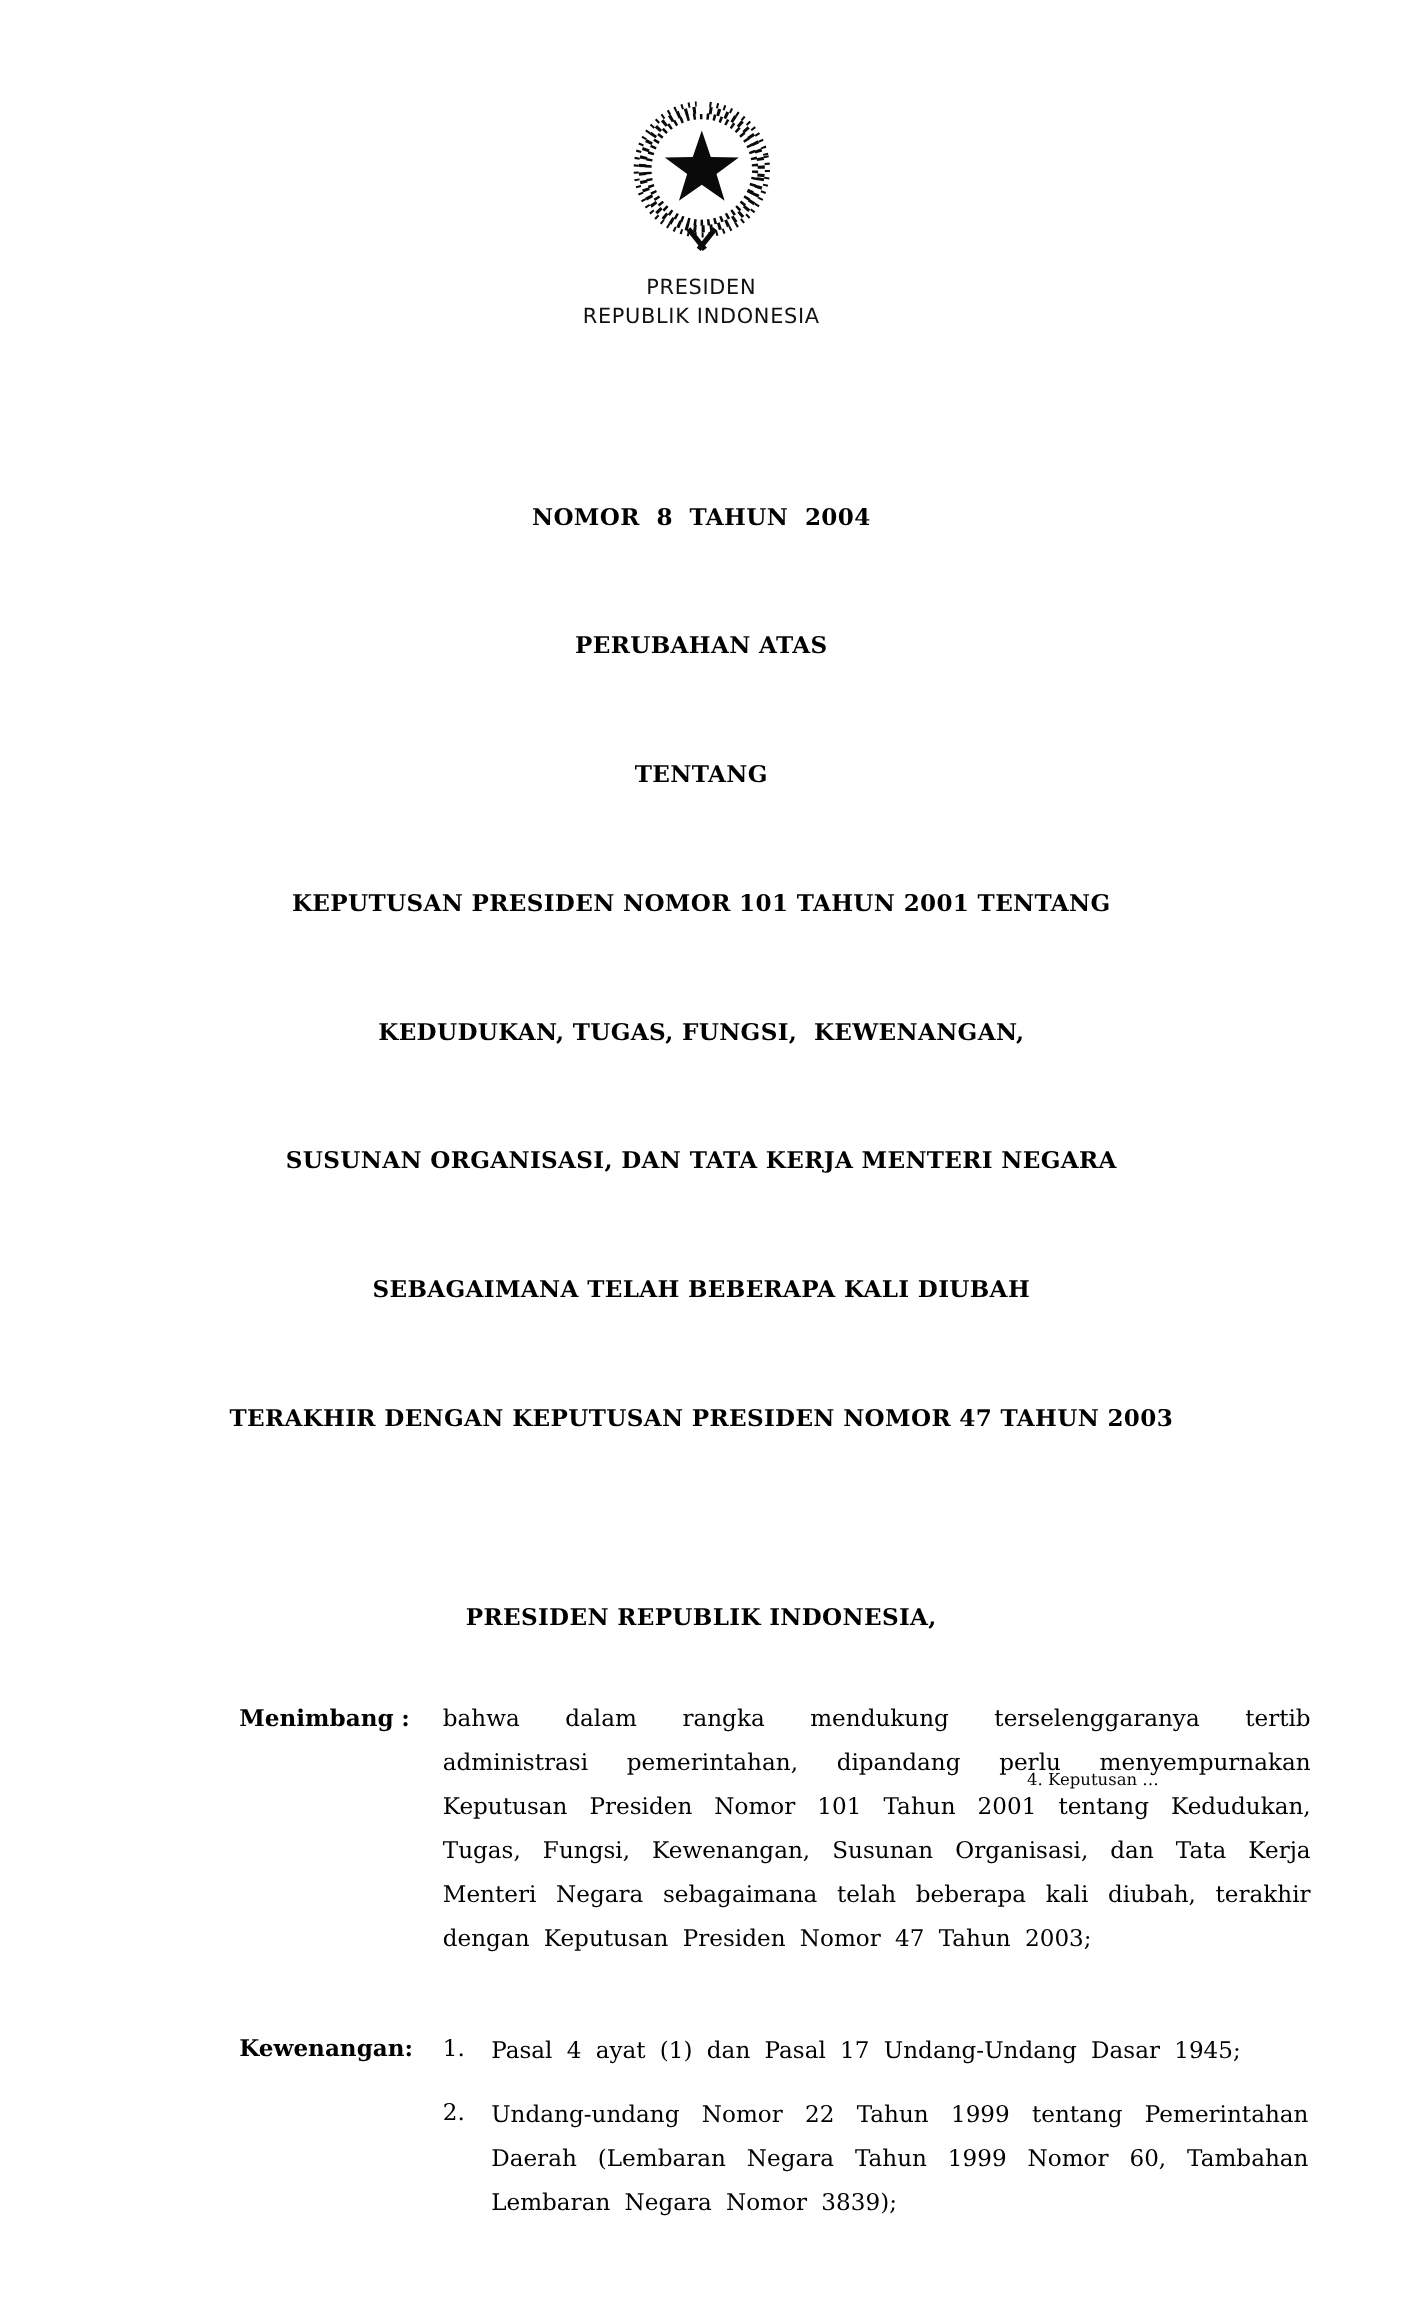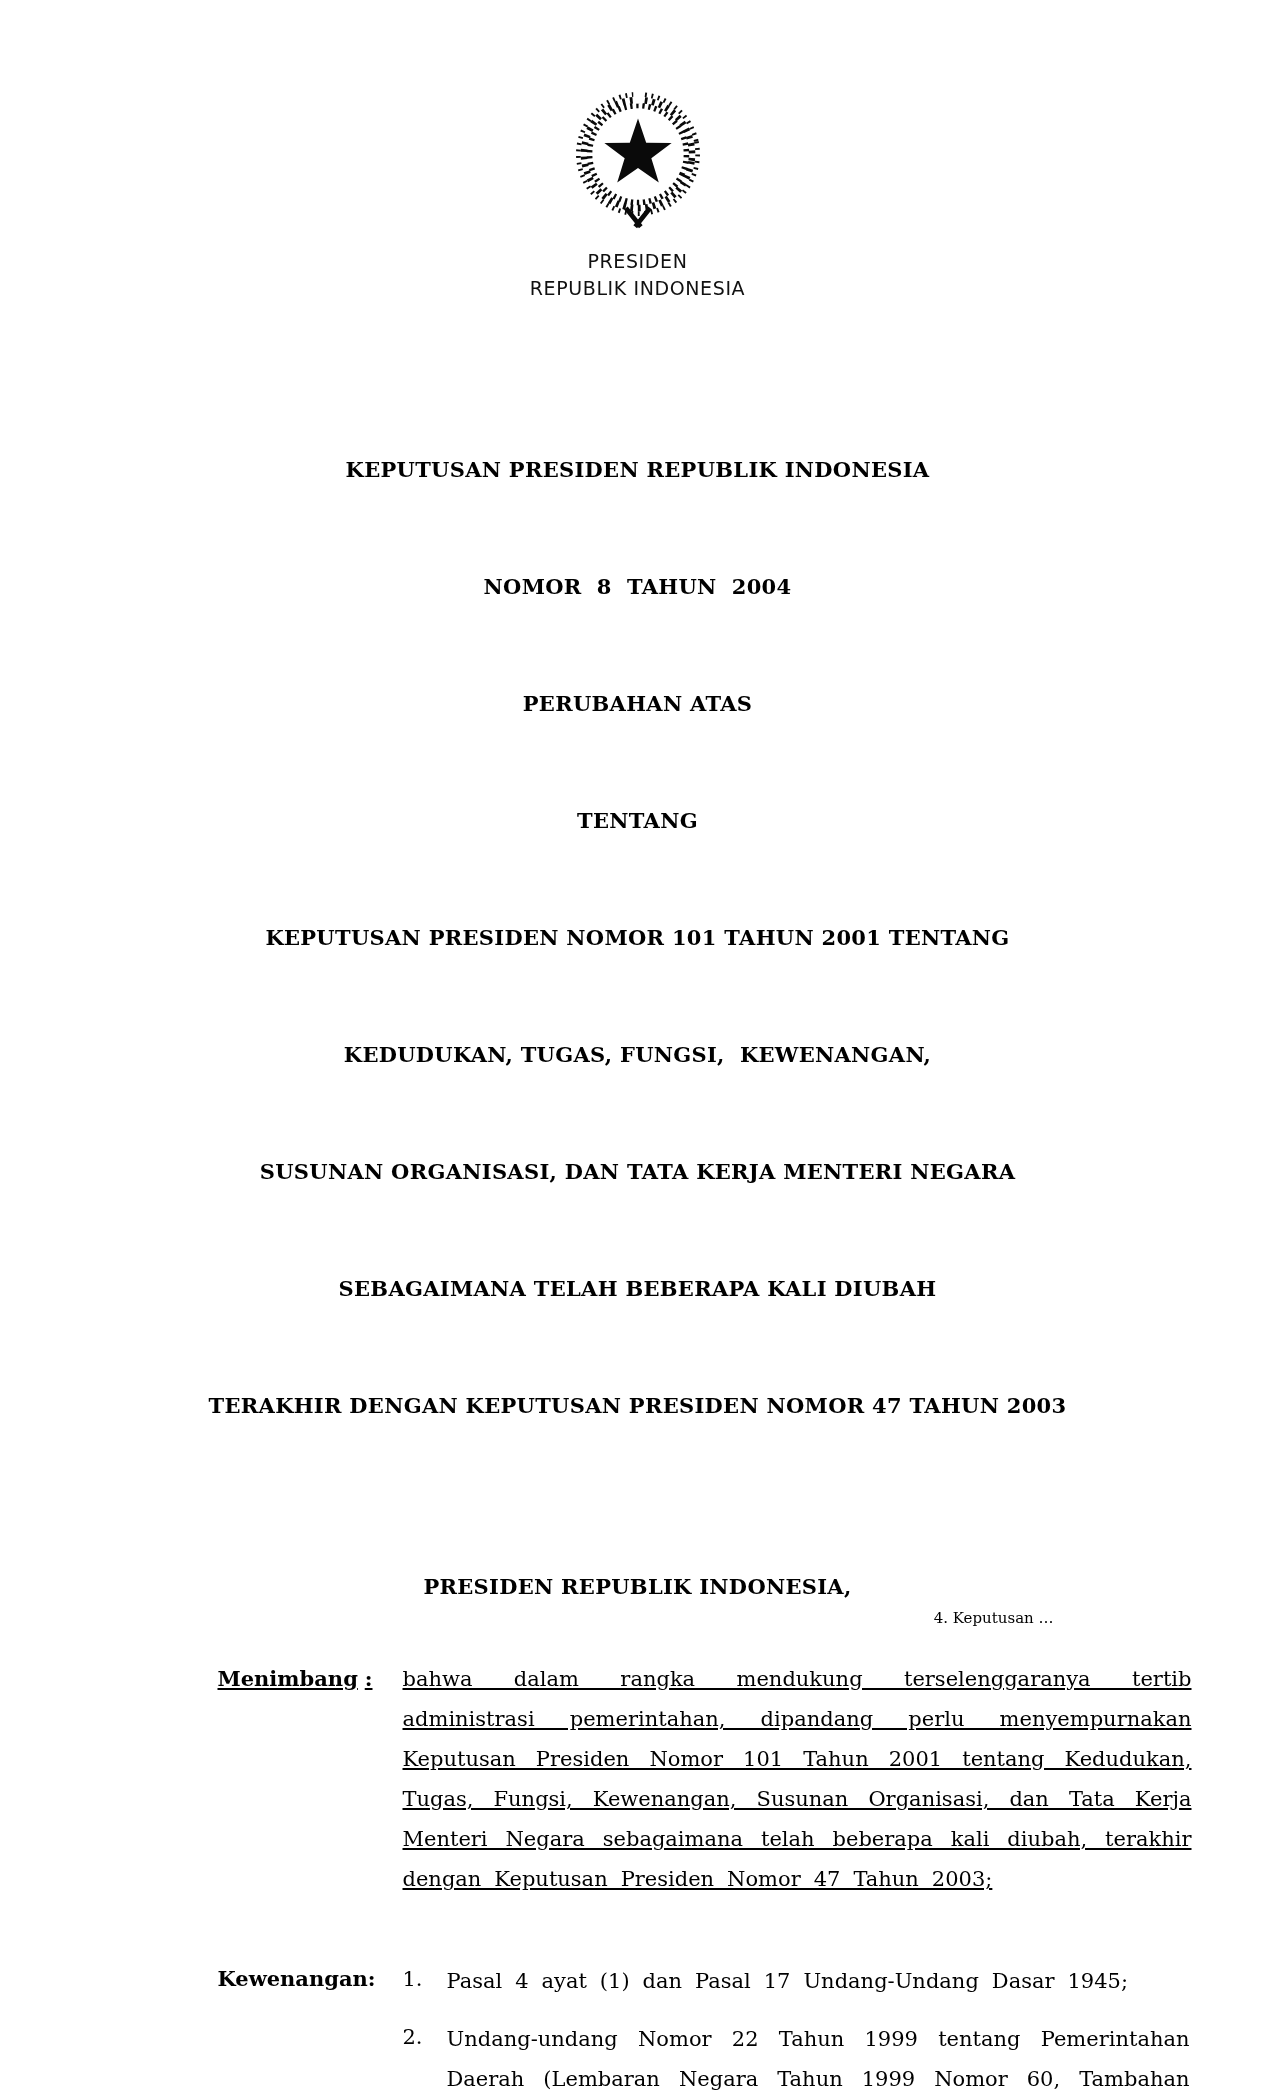--- a/index.html
+++ b/index.html
@@ -47,21 +47,21 @@
     font-size: 21px;
     line-height: 40px;
     letter-spacing: 0.3px;
   }
 
   .clause {
     display: grid;
     grid-template-columns: 185px 789px;
     margin-left: 148px;
   }
-  .clause.menimbang { margin-top: 52px; text-decoration: underline; }
+  .clause.menimbang { margin-top: 52px; }
   .clause.mengingat { margin-top: 60px; }
 
   .clause-label {
     font-weight: bold;
     font-size: 21px;
     line-height: 40px;
     display: flex;
     justify-content: space-between;
     align-items: flex-start;
     padding-right: 30px;
@@ -112,21 +112,20 @@
       <polygon fill="#0a0a0a" points="0,-38 8.8,-12.1 36.1,-11.7 14.3,4.6 22.3,30.7 0,15 -22.3,30.7 -14.3,4.6 -36.1,-11.7 -8.8,-12.1"></polygon>
     </svg>
   </div>
 
   <div class="agency">
     <div>PRESIDEN</div>
     <div>REPUBLIK INDONESIA</div>
   </div>
 
   <div class="title-block">
-    <div>KEPUTUSAN PRESIDEN REPUBLIK INDONESIA</div>
     <div>NOMOR  8  TAHUN  2004</div>
     <div>PERUBAHAN ATAS</div>
     <div>TENTANG</div>
     <div>KEPUTUSAN PRESIDEN NOMOR 101 TAHUN 2001 TENTANG</div>
     <div>KEDUDUKAN, TUGAS, FUNGSI,  KEWENANGAN,</div>
     <div>SUSUNAN ORGANISASI, DAN TATA KERJA MENTERI NEGARA</div>
     <div>SEBAGAIMANA TELAH BEBERAPA KALI DIUBAH</div>
     <div>TERAKHIR DENGAN KEPUTUSAN PRESIDEN NOMOR 47 TAHUN 2003</div>
   </div>
 

